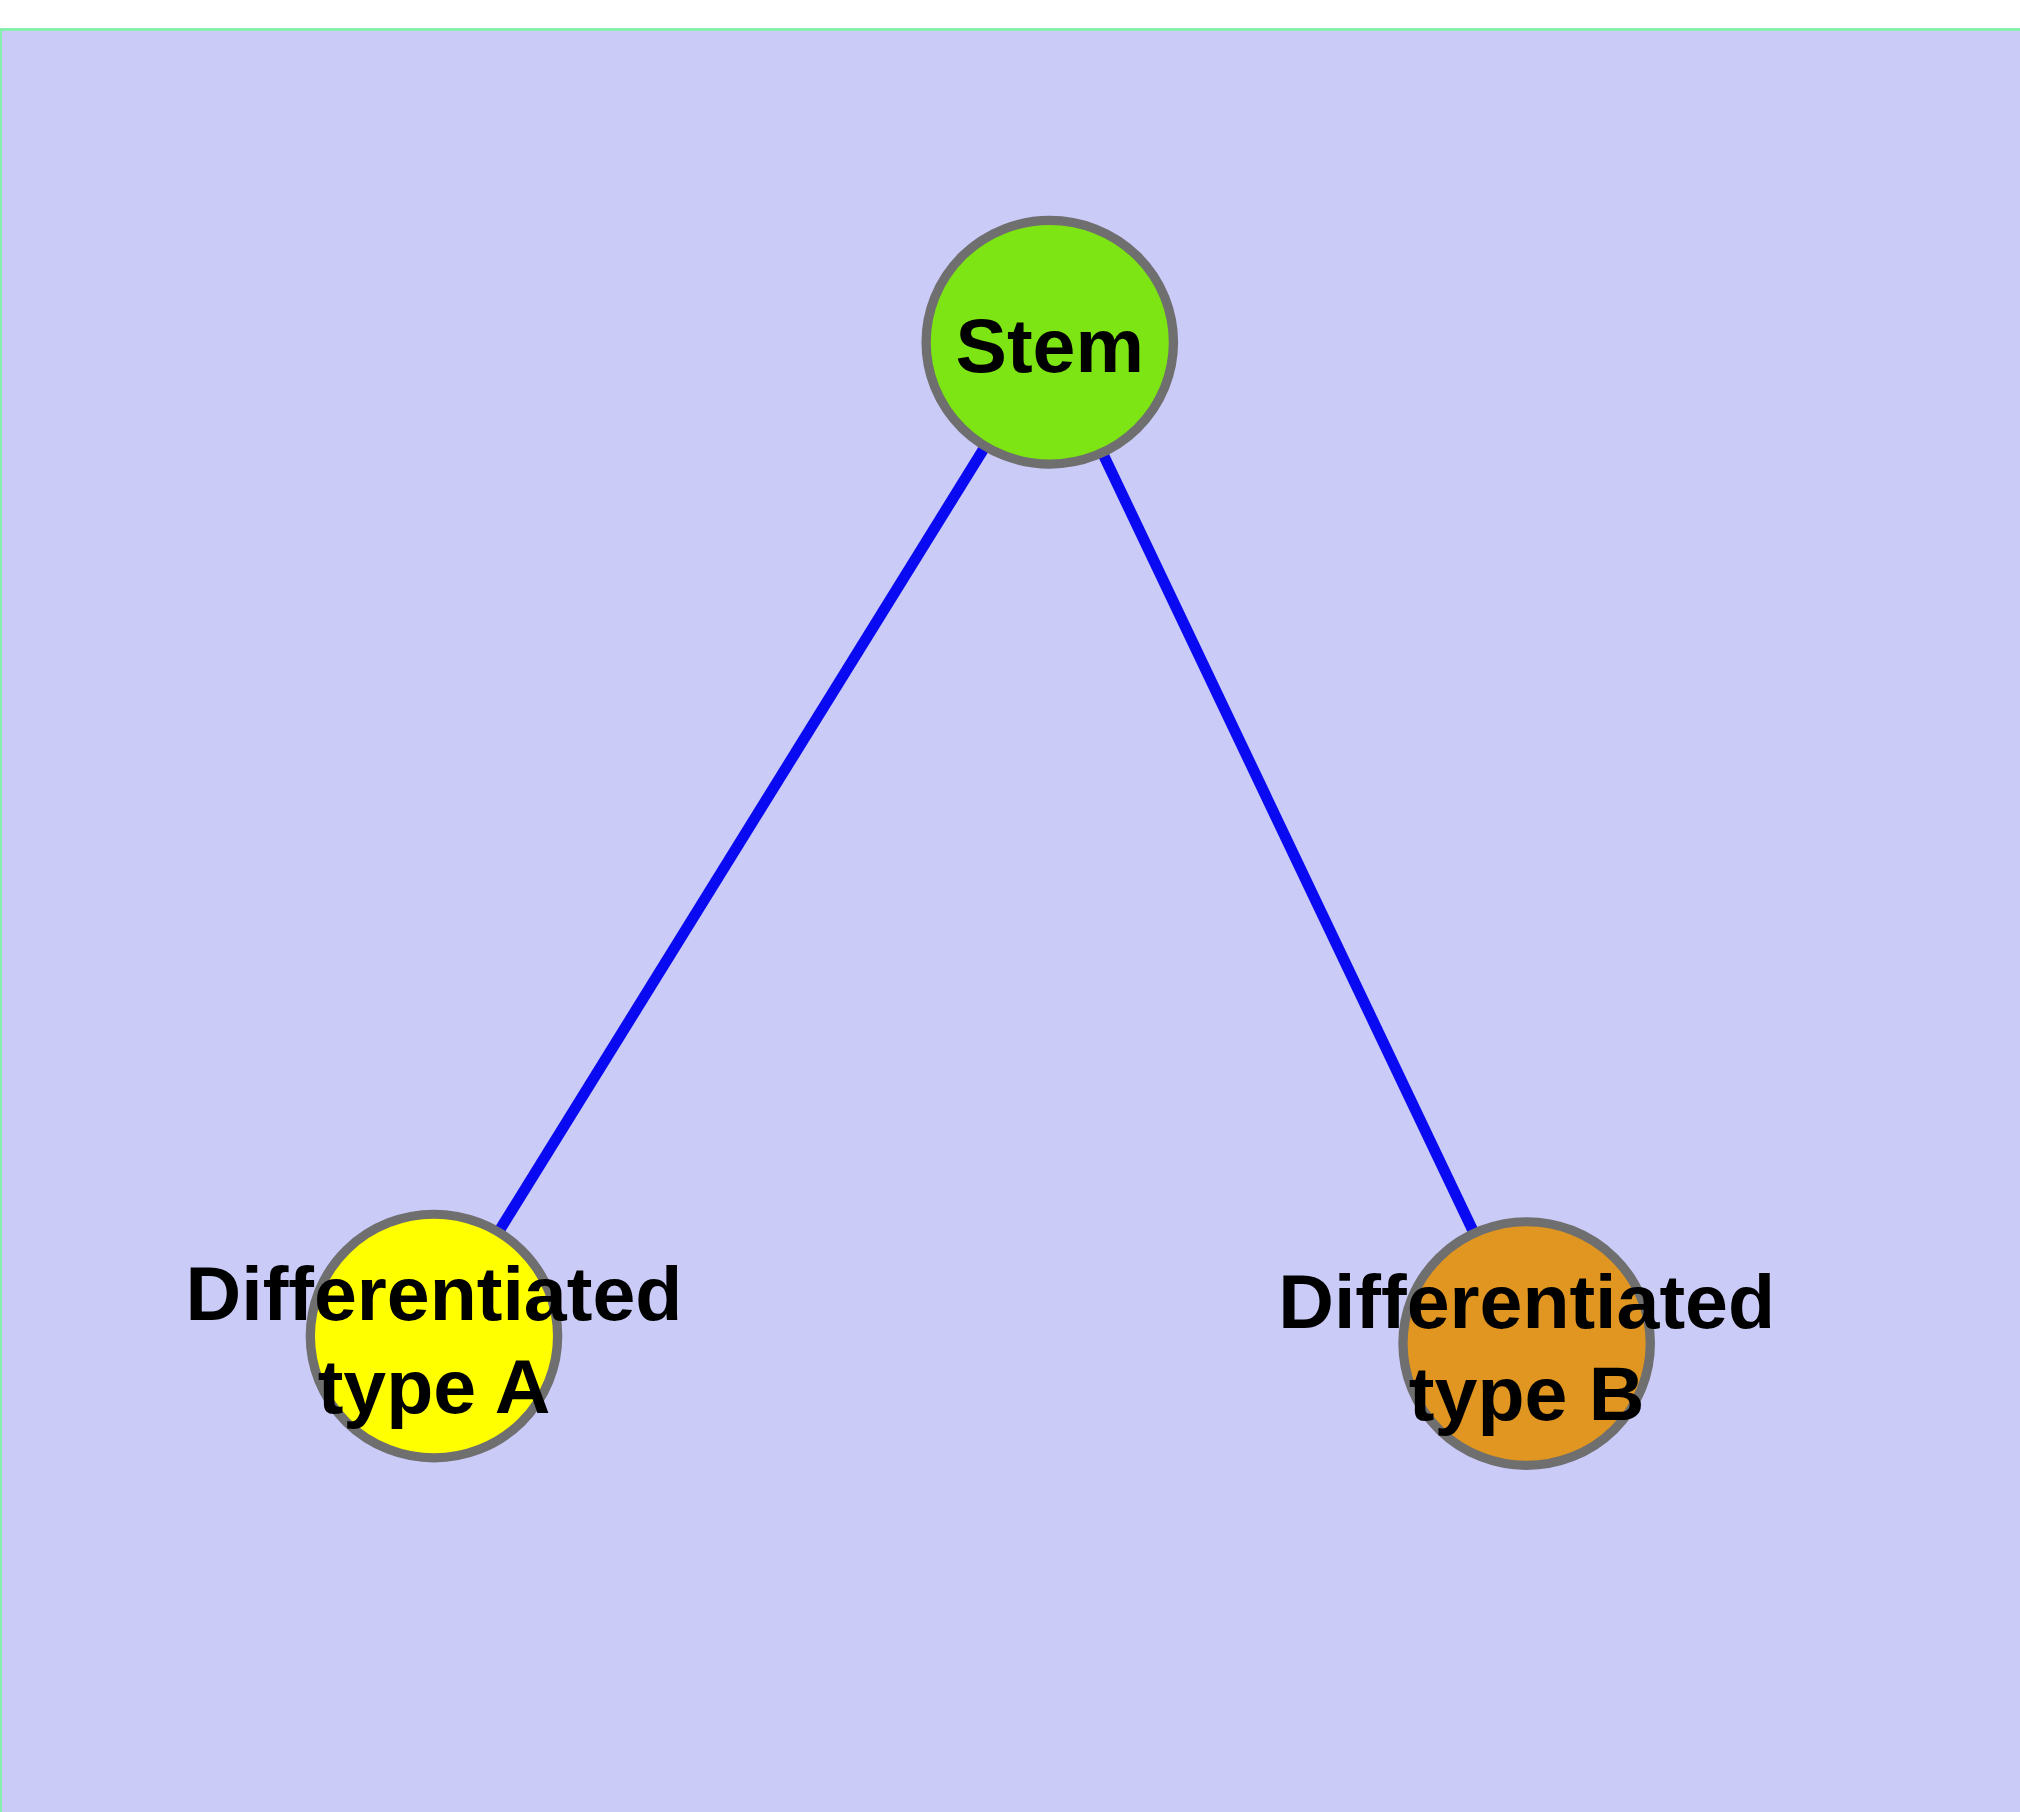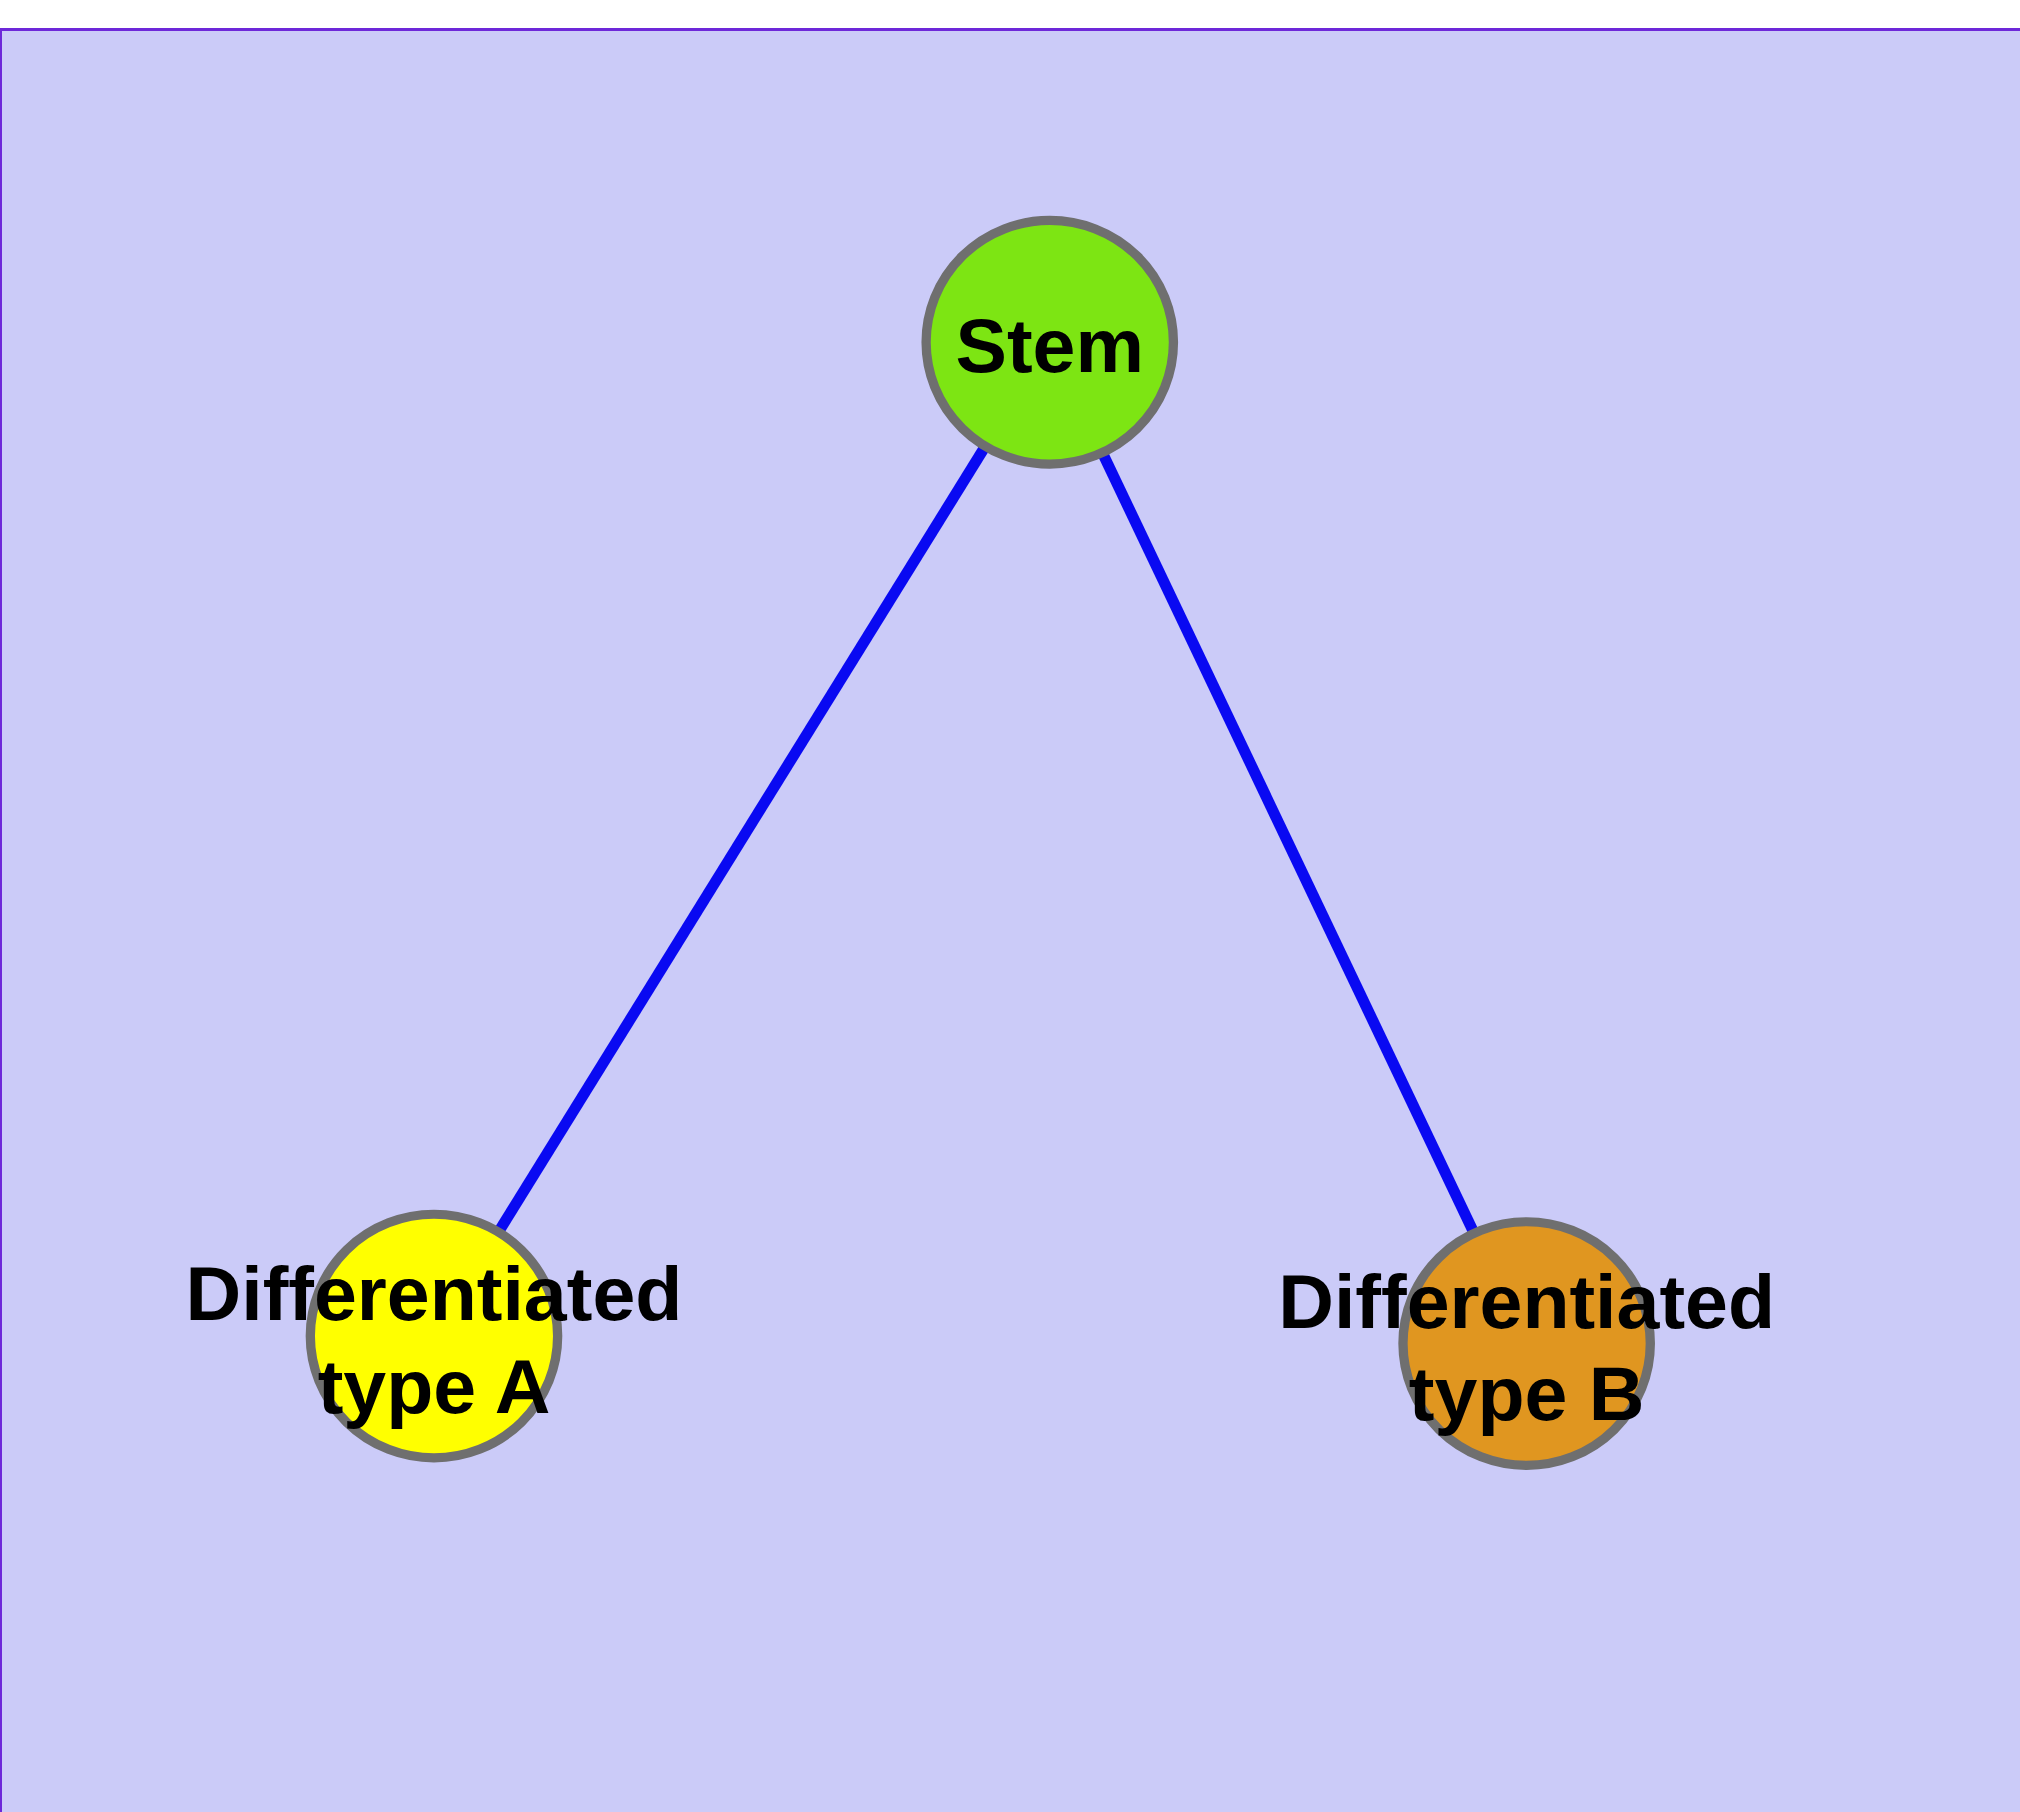--- a/index.html
+++ b/index.html
@@ -27,21 +27,21 @@
   .node-label {
     font-family: "Liberation Sans", sans-serif;
     font-weight: bold;
     font-size: 91px;
     text-anchor: middle;
   }
 </style>
 </head>
 <body>
 
-<div id="page" style="background: #6d28d9; margin-top: 28px;">
+<div id="page" style="background: #86efac; margin-top: 28px;">
   <div id="plot-area" style="background: rgb(203, 203, 248);">
     <svg viewBox="0 0 2384 2135" preserveAspectRatio="none">
 
       <line class="edge" x1="1237" y1="373" x2="510" y2="1564" stroke="#0909f2"></line>
       <line class="edge" x1="1237" y1="373" x2="1800" y2="1573" stroke="#0909f2"></line>
 
       <circle class="node" cx="1237" cy="373" r="146" fill="#7de513" stroke="#6f6f6f"></circle>
       <circle class="node" cx="510" cy="1564" r="146" fill="#ffff00" stroke="#6f6f6f"></circle>
       <circle class="node" cx="1800" cy="1573" r="146" fill="#e09620" stroke="#6f6f6f"></circle>
 

